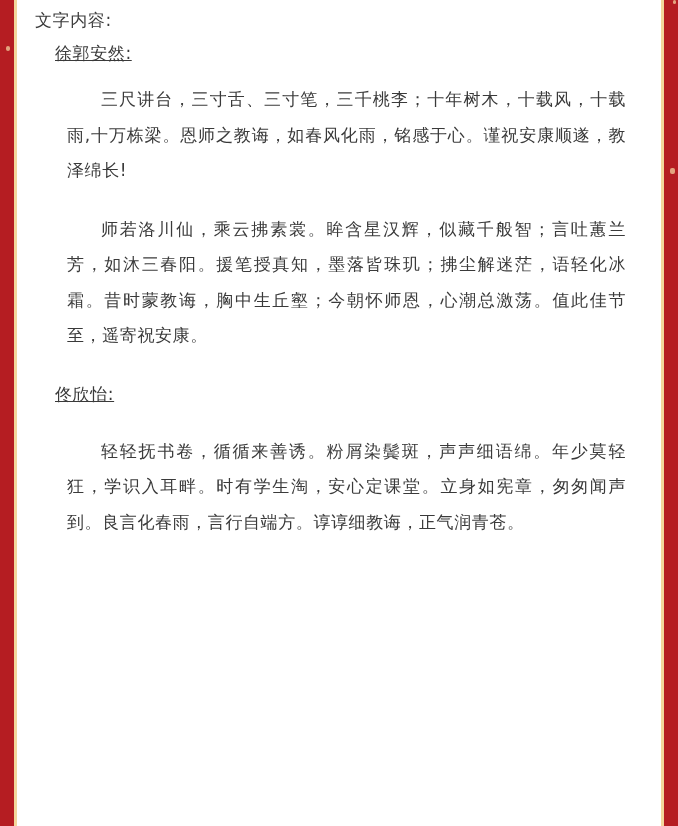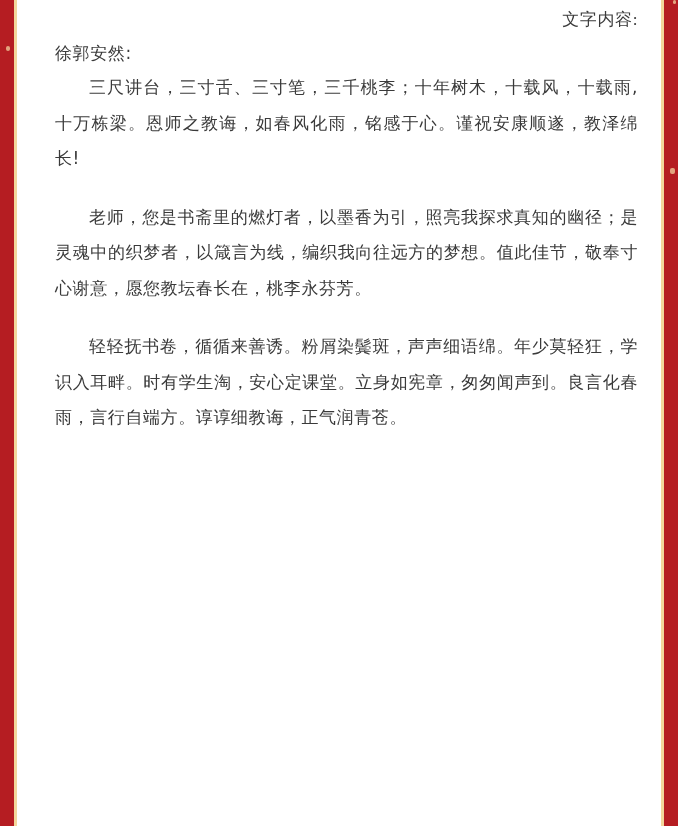--- a/index.html
+++ b/index.html
@@ -40,36 +40,36 @@
     .content {
       position: absolute;
       left: 55px;
       right: 40px;
       top: 0;
       color: #3a3a3a;
       font-size: 17px;
       letter-spacing: 0.6px;
     }
     .title {
-      text-align: right;
+      text-align: left;
       height: 36px;
       line-height: 40px;
       margin-left: -20px;
-      font-family: Liberation Serif, serif;
     }
     .section { margin-bottom: 23px; }
     .name {
       height: 34px;
       line-height: 34px;
+      text-decoration: underline;
     }
     .para {
       line-height: 35.5px;
       text-indent: 2em;
       text-align: justify;
-      margin: 0;
+      margin: 12px;
     }
   </style>
 </head>
 <body>
 
 <div class="border-left"></div>
 <div class="gold-left"></div>
 <div class="border-right"></div>
 <div class="gold-right"></div>
 
@@ -79,23 +79,24 @@
 
 <div class="content">
   <div class="title">文字内容:</div>
 
   <div class="section">
     <div class="name">徐郭安然:</div>
     <p class="para">三尺讲台，三寸舌、三寸笔，三千桃李；十年树木，十载风，十载雨,十万栋梁。恩师之教诲，如春风化雨，铭感于心。谨祝安康顺遂，教泽绵长!</p>
   </div>
 
   <div class="section">
+    <p class="para">师若洛川仙，乘云拂素裳。眸含星汉辉，似藏千般智；言吐蕙兰芳，如沐三春阳。援笔授真知，墨落皆珠玑；拂尘解迷茫，语轻化冰霜。昔时蒙教诲，胸中生丘壑；今朝怀师恩，心潮总激荡。值此佳节至，遥寄祝安康。</p>
   </div>
 
 
   <div class="section">
-    <p class="para">老师，您是书斋里的燃灯者，以墨香为引，照亮我探求真知的幽径；是灵魂中的织梦者，以箴言为线，编织我向往远方的梦想。值此佳节，敬奉寸心谢意，愿您教坛春长在，桃李永芬芳。</p>
+    <div class="name">佟欣怡:</div>
   </div>
 
   <div class="section">
     <p class="para">轻轻抚书卷，循循来善诱。粉屑染鬓斑，声声细语绵。年少莫轻狂，学识入耳畔。时有学生淘，安心定课堂。立身如宪章，匆匆闻声到。良言化春雨，言行自端方。谆谆细教诲，正气润青苍。</p>
   </div>
 </div>
 
 </body></html>

